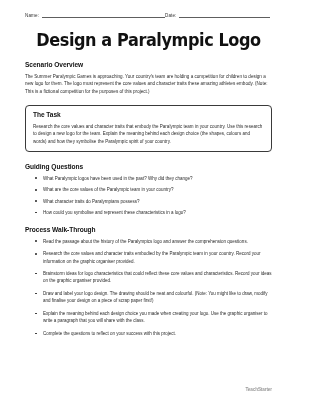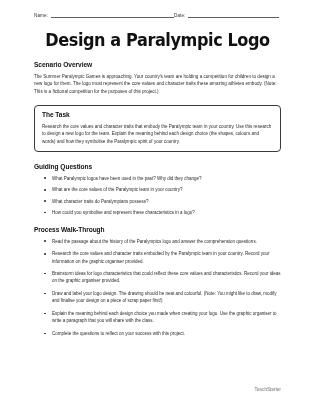--- a/index.html
+++ b/index.html
@@ -11,21 +11,21 @@
     width: 283px;
     height: 400px;
     overflow: hidden;
     font-family: "Liberation Sans", sans-serif;
     color: #1b1b1b;
     position: relative;
   }
 
   .page {
     position: absolute;
-    left: 16px; top: 0;
+    left: 7px; top: 0;
     width: 283px;
     height: 400px;
     background: #ffffff;
     box-sizing: border-box;
     padding: 0 18px;
   }
 
   
   .idline {
     display: flex;

